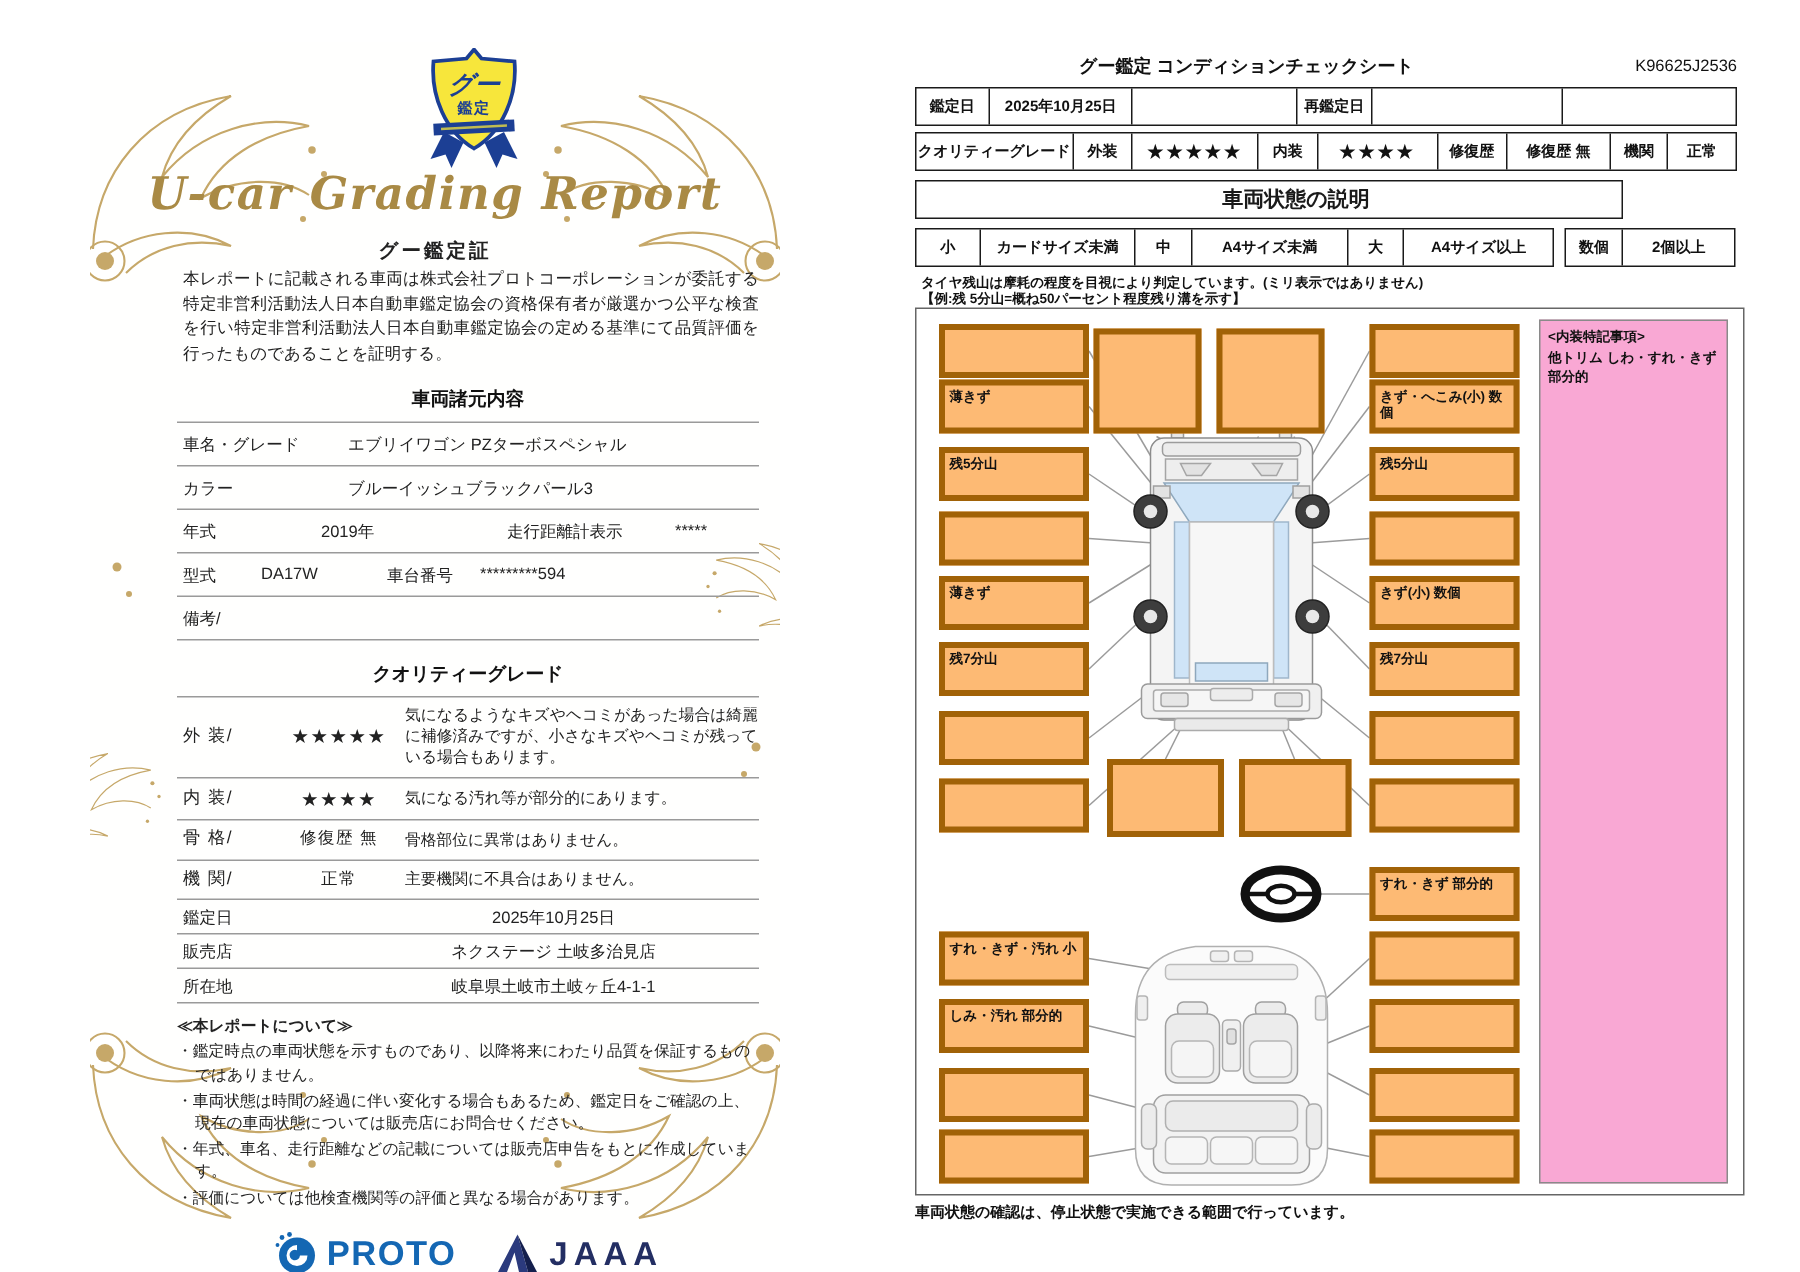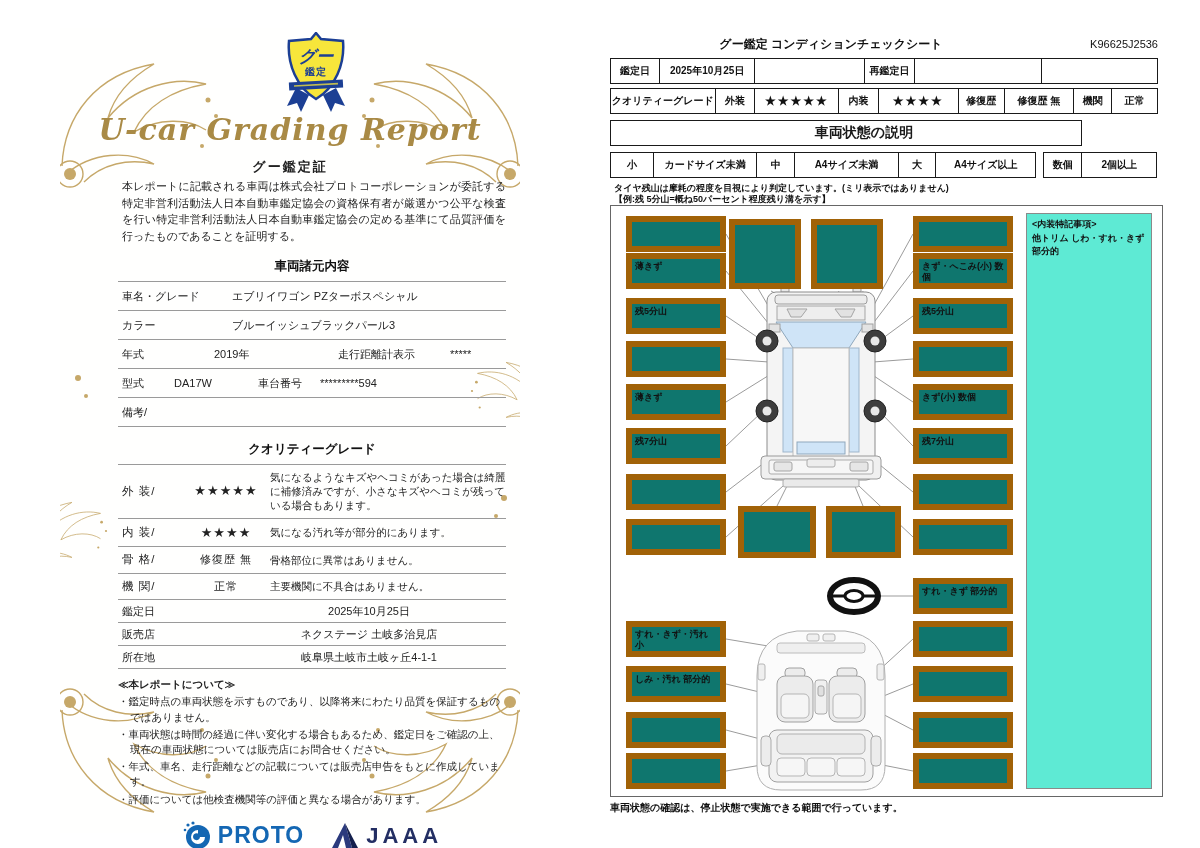--- a/index.html
+++ b/index.html
@@ -62,25 +62,25 @@
            box-sizing:border-box;height:100%;}
   .trow .c:first-child{border-left:none;}
   .trow .stars{font-size:12px;letter-spacing:2px;}
   .secbar{position:absolute;left:4px;top:90px;width:472px;height:26px;border:1.5px solid #1a1a1a;
           display:flex;align-items:center;justify-content:center;font-size:14px;font-weight:bold;
           box-sizing:border-box;padding-left:36px;}
   .tnote{position:absolute;left:8px;font-size:9px;font-weight:bold;color:#111;line-height:1.3;}
   .gmain{position:absolute;left:4px;top:175px;width:553px;height:592px;
          border:1.5px solid #666;background:#fff;box-sizing:border-box;}
   .gmain svg{position:absolute;left:0;top:0;}
-  .lbox{position:absolute;width:100px;height:36px;border:6px solid #a16207;background:#0f766e;
+  .lbox{position:absolute;width:100px;height:36px;border:4px solid #a16207;background:#fdba74;
         font-size:9px;font-weight:bold;color:#111;padding:2px 3px;box-sizing:border-box;
         z-index:2;line-height:1.2;}
   .notes-box{position:absolute;left:415px;top:7px;width:126px;height:576px;
-             border:1px solid #8a8a8a;background:#5eead4;z-index:2;padding:4px 5px;
+             border:1px solid #8a8a8a;background:#f9a8d4;z-index:2;padding:4px 5px;
              box-sizing:border-box;font-size:9px;font-weight:bold;color:#111;line-height:1.5;}
   .sh-footer{position:absolute;left:4px;top:771px;font-size:10px;font-weight:bold;color:#111;}
   .gold{stroke:#c6a869;fill:none;stroke-width:1.4;}
   .golddot{fill:#c6a869;stroke:none;}
 </style>
 </head>
 <body>
 
 <div class="canvas">
 

